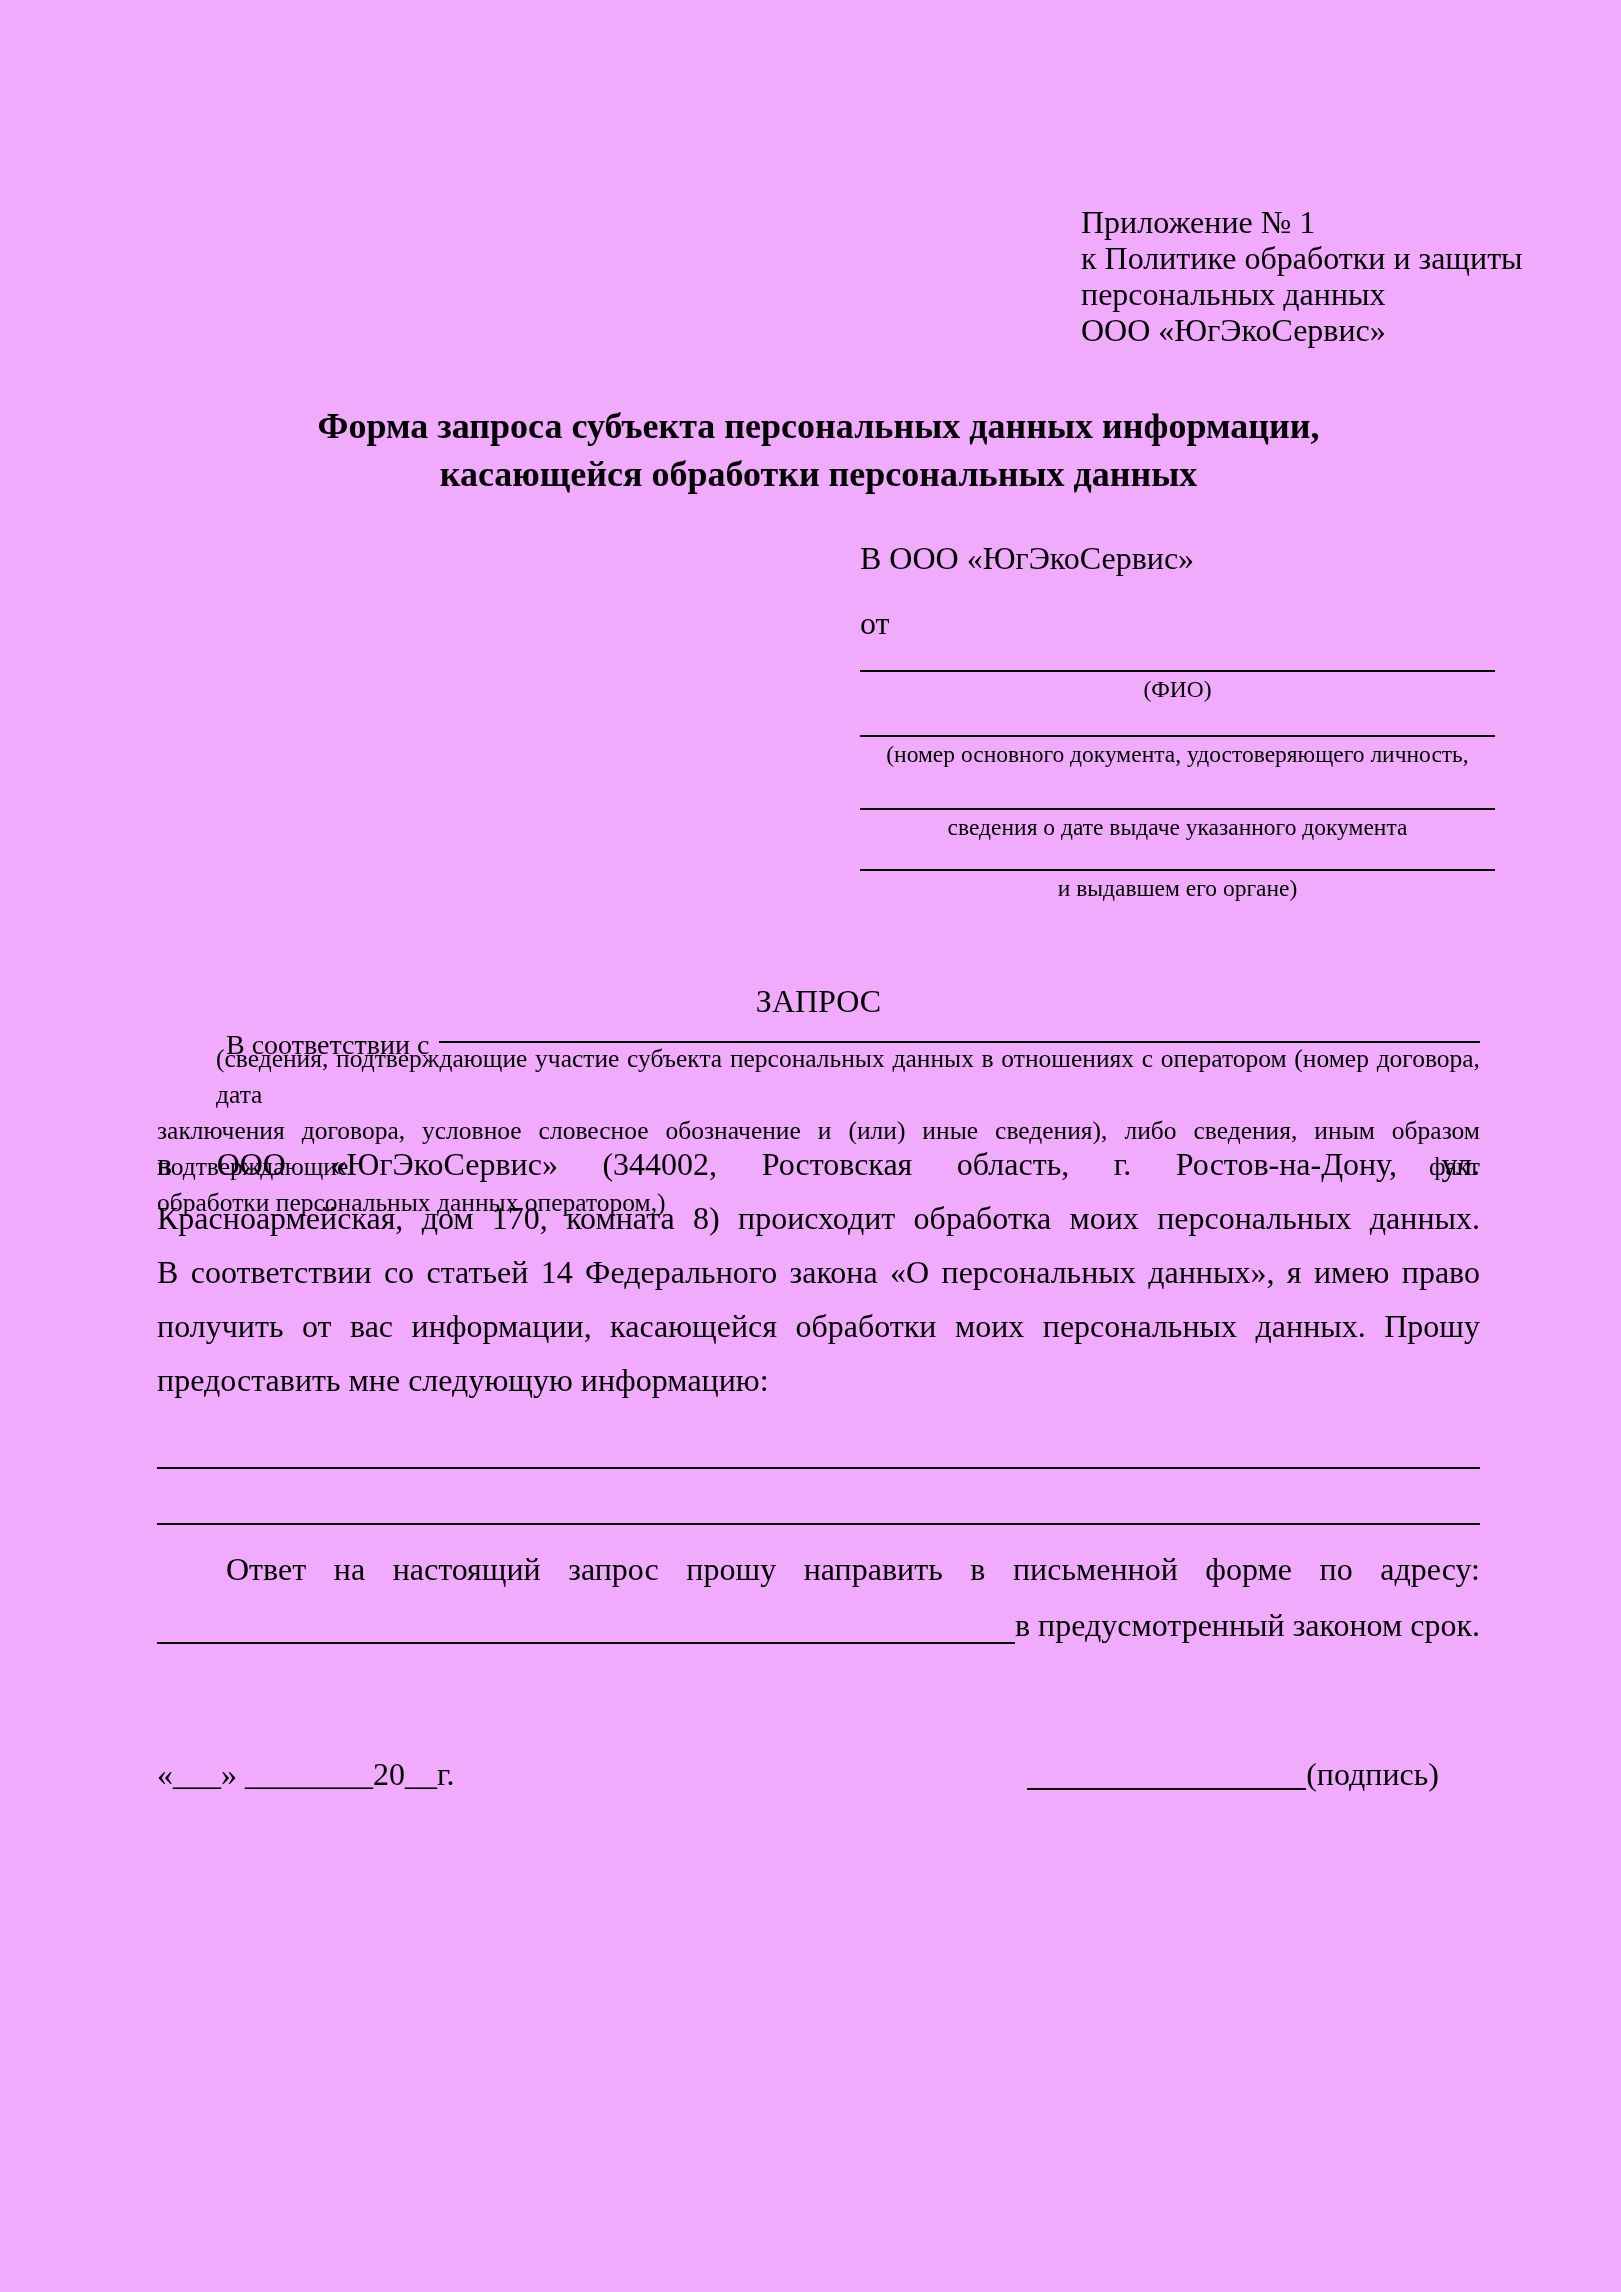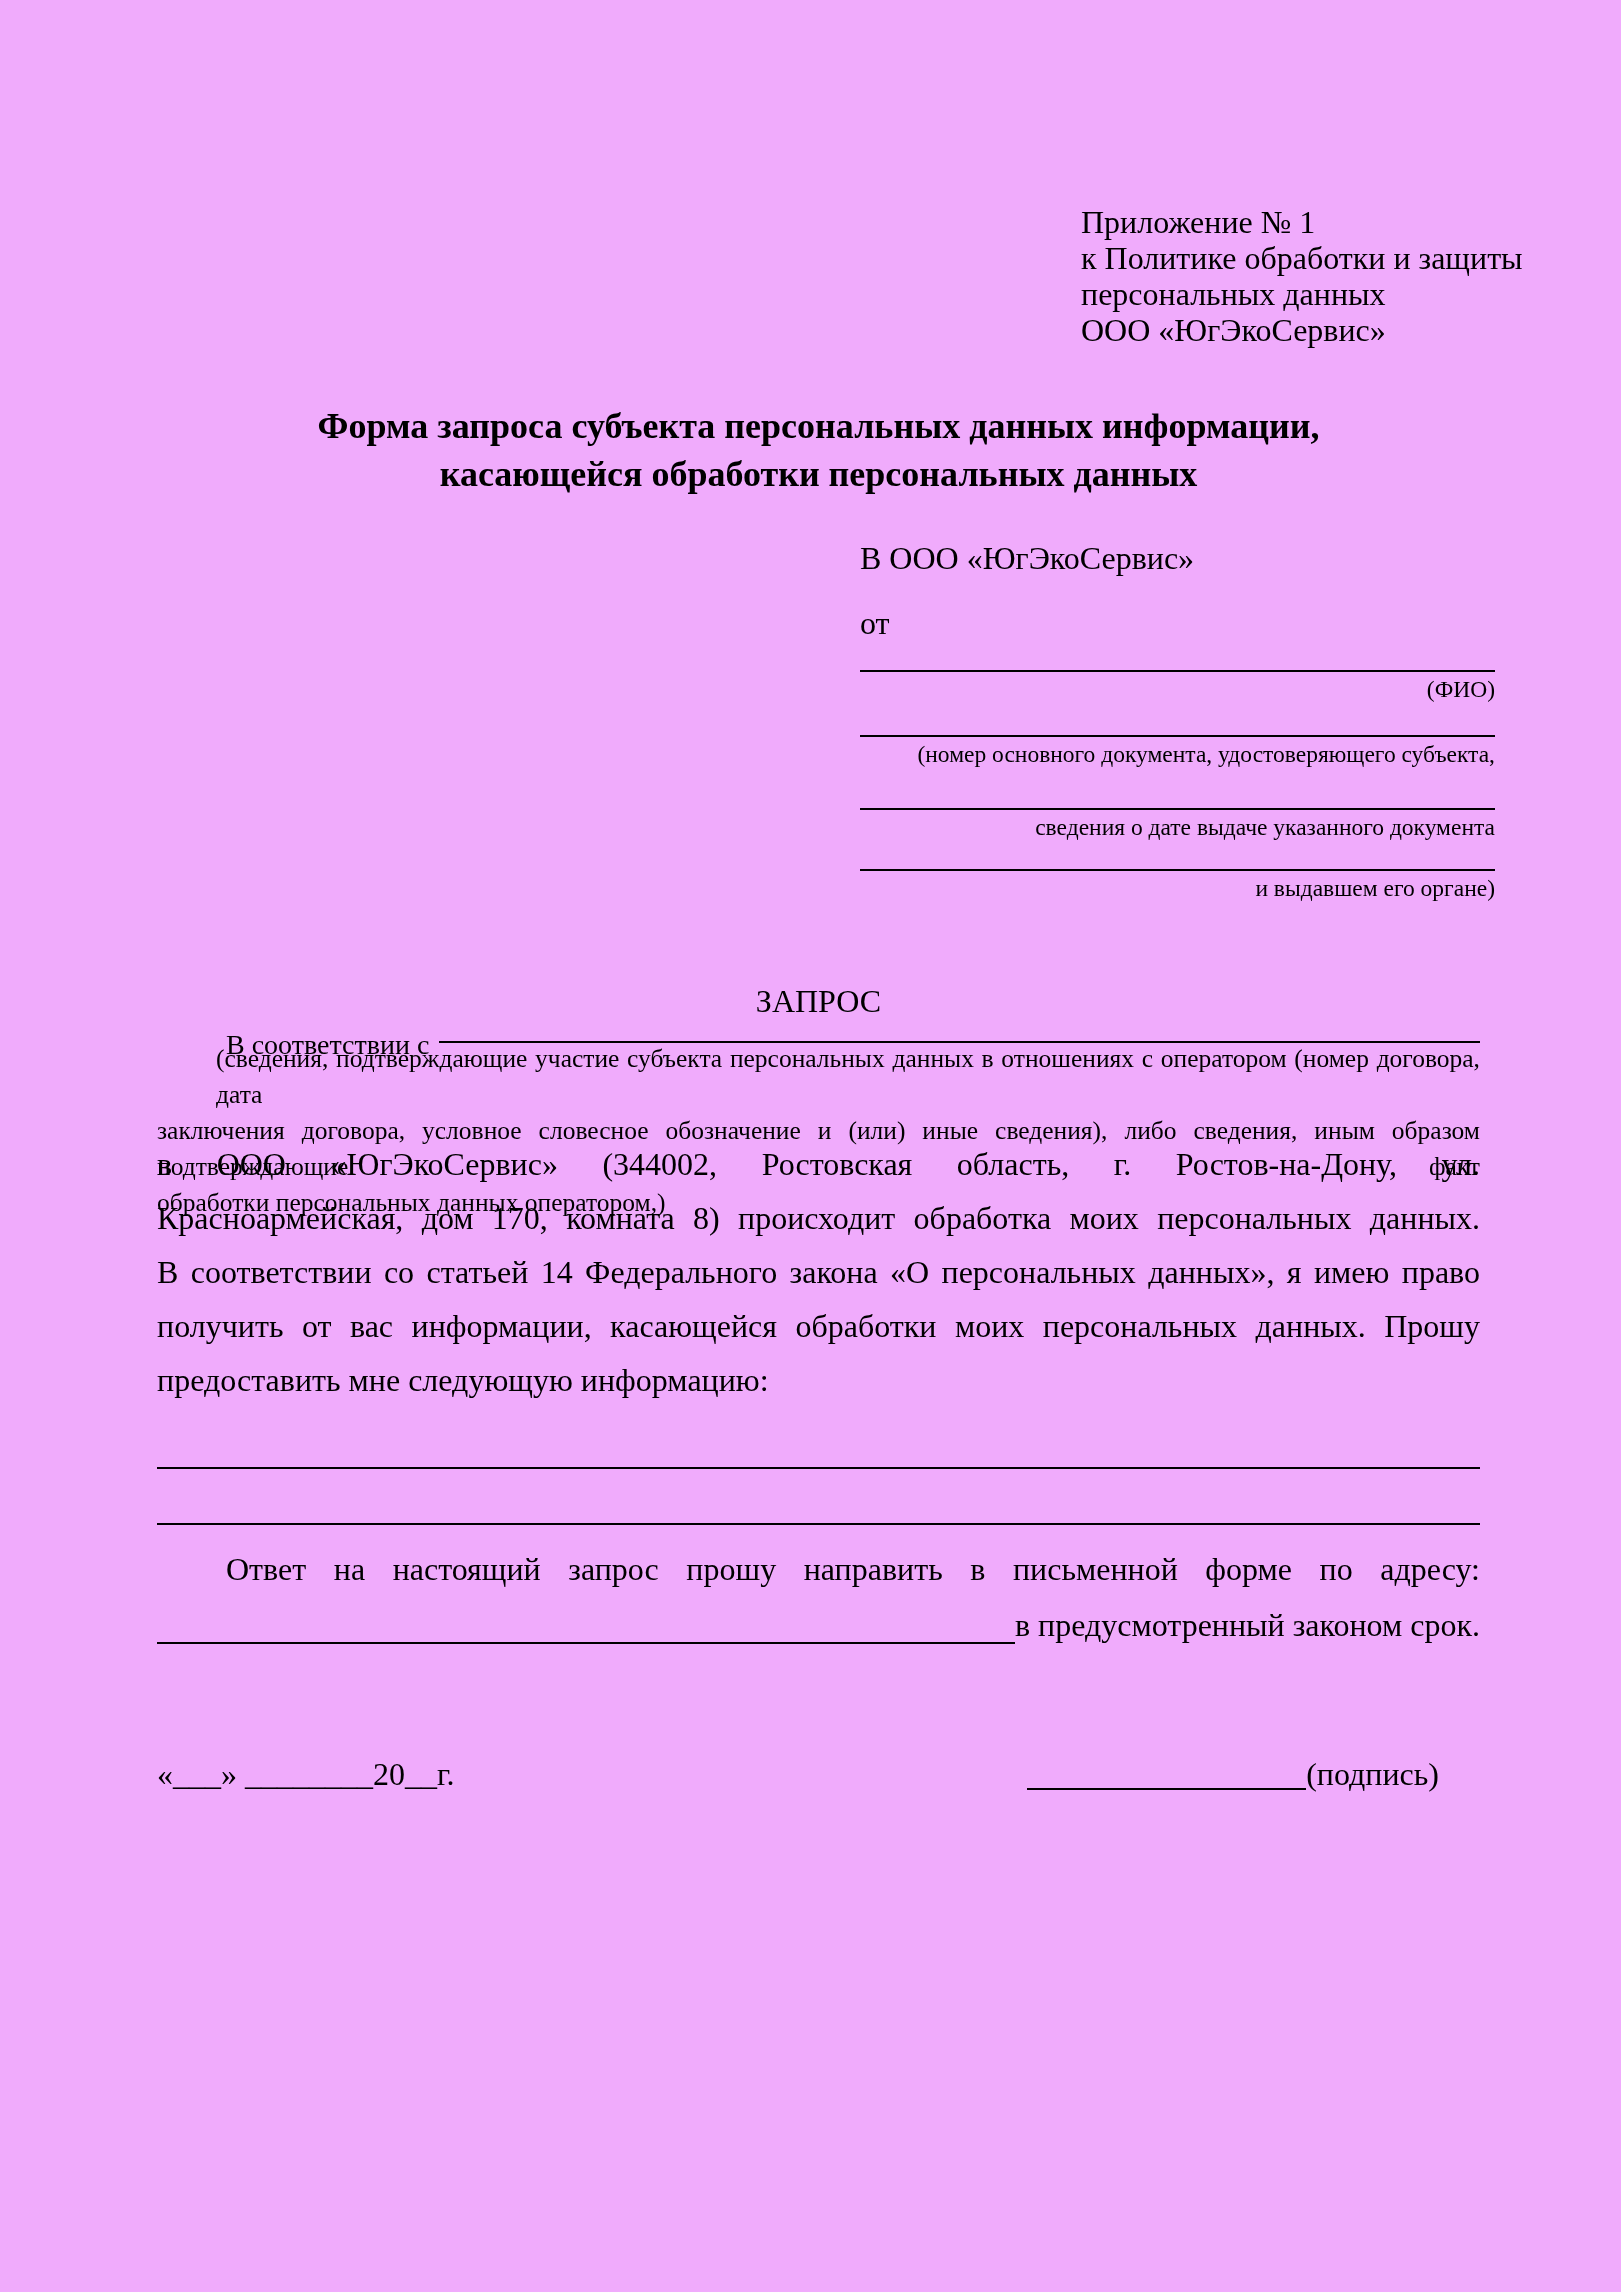--- a/index.html
+++ b/index.html
@@ -51,21 +51,21 @@
   }
   .blank-line {
     left: 860px;
     width: 635px;
     border-top: 2.9px solid #000;
     height: 0;
   }
   .blank-caption {
     left: 860px;
     width: 635px;
-    text-align: right;
+    text-align: center;
     font-size: 23.5px;
     line-height: 27.4px;
   }
 
   .zapros-heading {
     left: 157px;
     top: 944px;
     width: 1323px;
     text-align: center;
     font-size: 32px;
@@ -180,21 +180,21 @@
     <div>касающейся обработки персональных данных</div>
   </div>
 
   <div class="abs addr-line" style="top:539px;">В ООО «ЮгЭкоСервис»</div>
   <div class="abs addr-line" style="top:604px;">от</div>
 
   <div class="abs blank-line" style="top:670px;"></div>
   <div class="abs blank-caption" style="top:676px;">(ФИО)</div>
 
   <div class="abs blank-line" style="top:735px;"></div>
-  <div class="abs blank-caption" style="top:741px;">(номер основного документа, удостоверяющего субъекта,</div>
+  <div class="abs blank-caption" style="top:741px;">(номер основного документа, удостоверяющего личность,</div>
 
   <div class="abs blank-line" style="top:808px;"></div>
   <div class="abs blank-caption" style="top:814px;">сведения о дате выдаче указанного документа</div>
 
   <div class="abs blank-line" style="top:869px;"></div>
   <div class="abs blank-caption" style="top:875px;">и выдавшем его органе)</div>
 
   <div class="abs zapros-heading">ЗАПРОС</div>
 
   <div class="abs intro-line">

